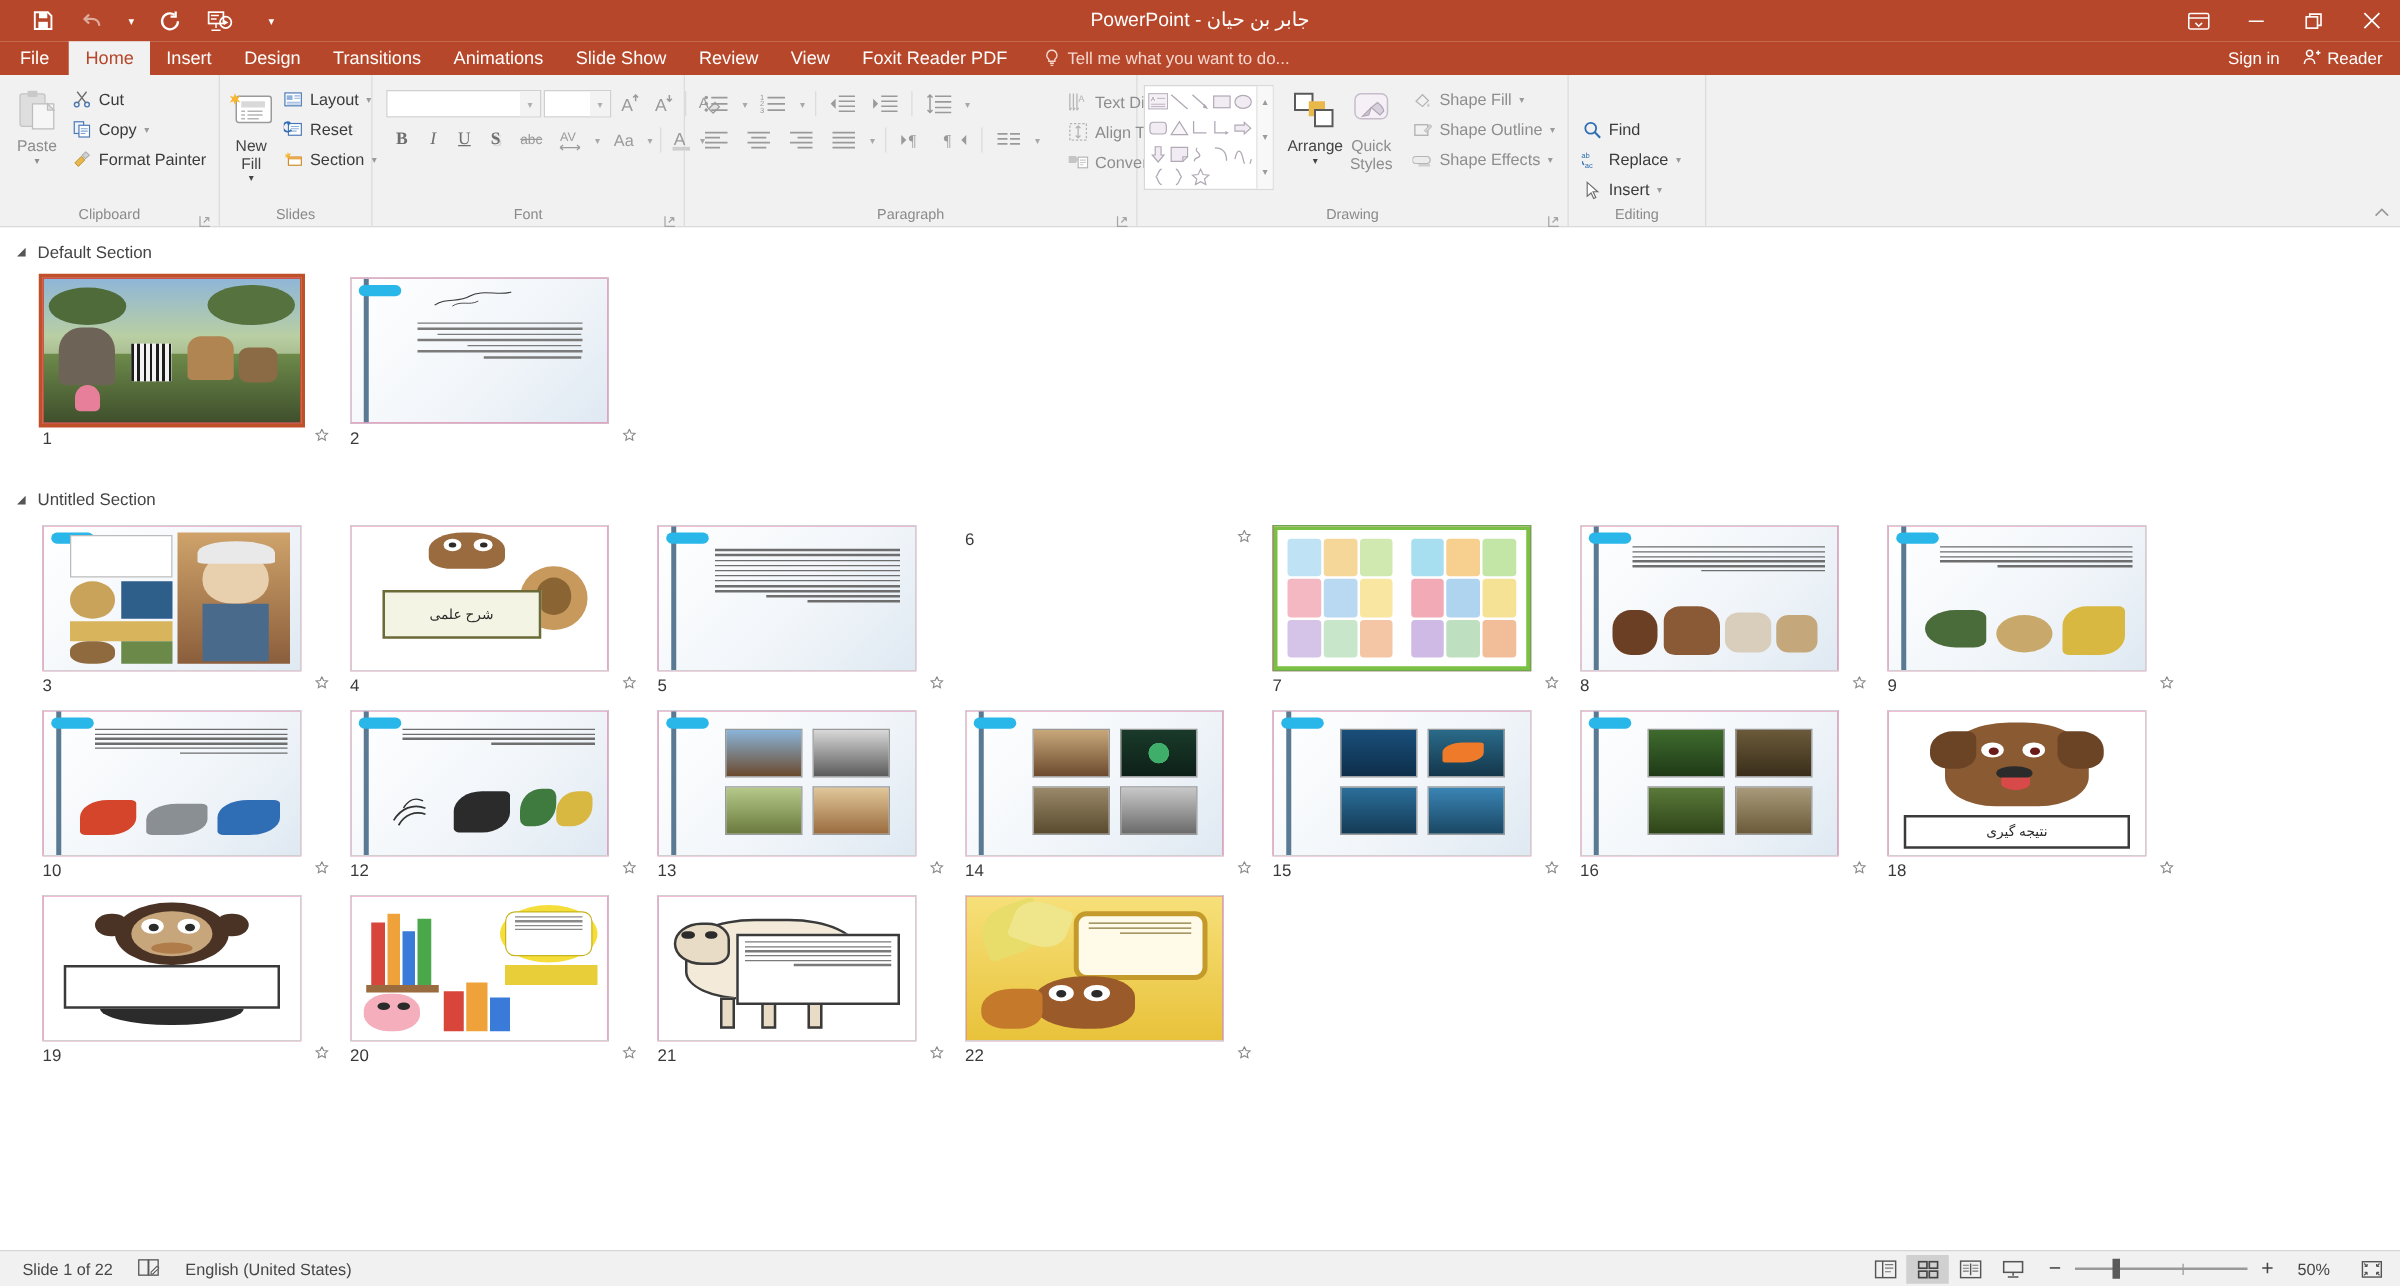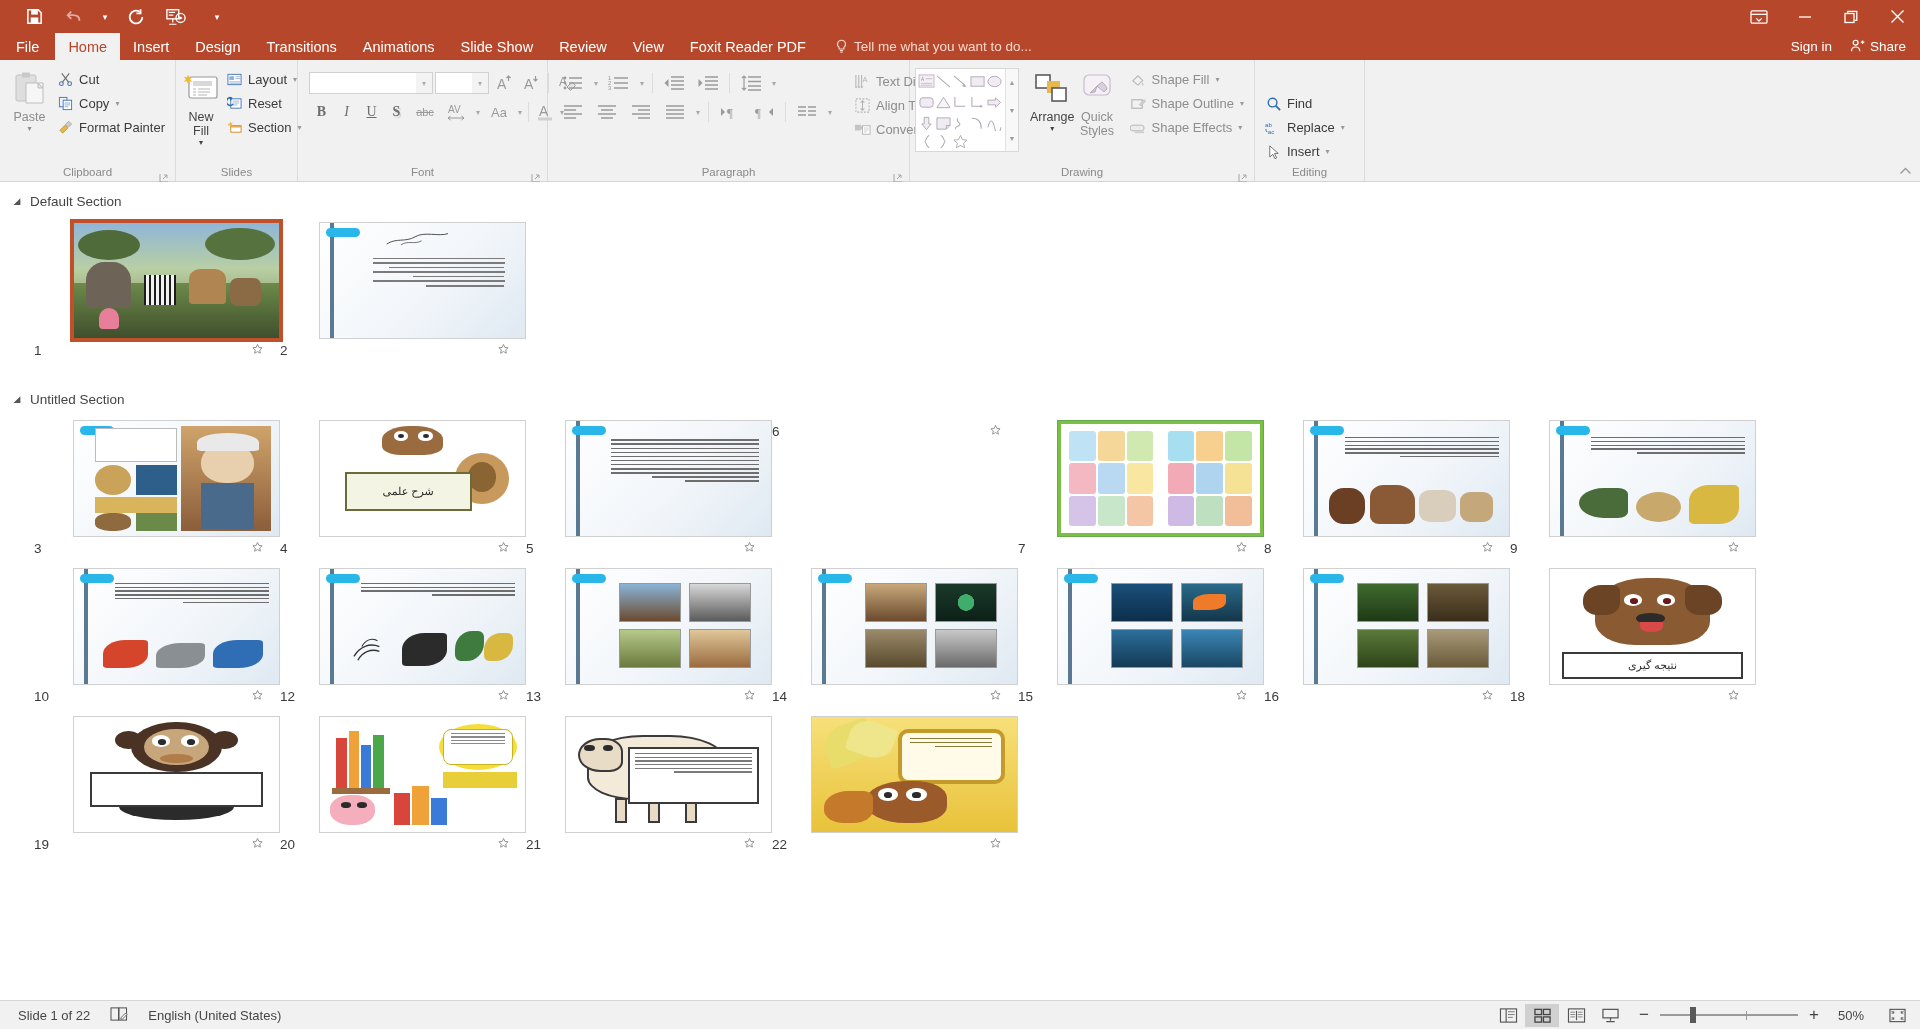--- a/index.html
+++ b/index.html
@@ -260,21 +260,20 @@
   .thumb-wrap {
     position: relative;
     margin-left: 22px;
   }
   .thumb {
     width: 207px; height: 117px;
     border: 1px solid #d0d0d0;
     background: #ec4899;
     overflow: hidden;
     position: relative;
-    margin-left: 39px;
   }
   .thumb.selected {
     outline: 3px solid #c0502a;
     outline-offset: 0px;
     border-color: #c0502a;
   }
   .slide-meta {
     display: flex;
     align-items: center;
     width: 229px;
@@ -373,20 +372,21 @@
           <path d="M4 6h7M4 9h5" stroke="#fff" stroke-width="1.3"></path>
           <path d="M8.5 13v4M4.5 19h8" stroke="#fff" stroke-width="1.3"></path>
           <circle cx="17" cy="12" r="5" fill="none" stroke="#fff" stroke-width="1.5"></circle>
           <path d="M15.5 9.8l4 2.2-4 2.2z" fill="#fff"></path>
         </svg>
     </div>
     <div class="qat-sep"></div>
     <div class="qat-drop">▾</div>
   </div>
 
+  <div class="title-text">جابر بن حیان - PowerPoint</div>
 
   <div class="win-controls">
     <div class="win-btn ribbon-disp">
       <svg width="18" height="16" viewBox="0 0 20 18">
           <rect x="1" y="2" width="18" height="14" rx="1.5" fill="none" stroke="#fff" stroke-width="1.4"></rect>
           <path d="M1 6h18" stroke="#fff" stroke-width="1.4"></path>
           <path d="M7 10.5l3 3 3-3" fill="none" stroke="#fff" stroke-width="1.4"></path>
         </svg>
     </div>
     <div class="win-btn">
@@ -431,21 +431,21 @@
   <div class="signin-wrap">
     <span>Sign in</span>
     <span class="share-btn">
       <span>
         <svg width="15" height="15" viewBox="0 0 16 16">
             <circle cx="6" cy="5" r="2.6" fill="none" stroke="#fff" stroke-width="1.3"></circle>
             <path d="M1.6 14c0-2.8 2-4.4 4.4-4.4S10.4 11.2 10.4 14" fill="none" stroke="#fff" stroke-width="1.3"></path>
             <path d="M11.5 4.5h3.8M13.4 2.6v3.8" stroke="#fff" stroke-width="1.3"></path>
           </svg>
       </span>
-      <span>Share</span>
+      <span>Reader</span>
     </span>
   </div>
 </div>
 
 <div class="ribbon">
 
   <div class="rgroup" style="width:176px;">
     <div class="rgroup-body">
       <div class="bigbtn" style="margin-left:4px;">
         <span class="ico">

